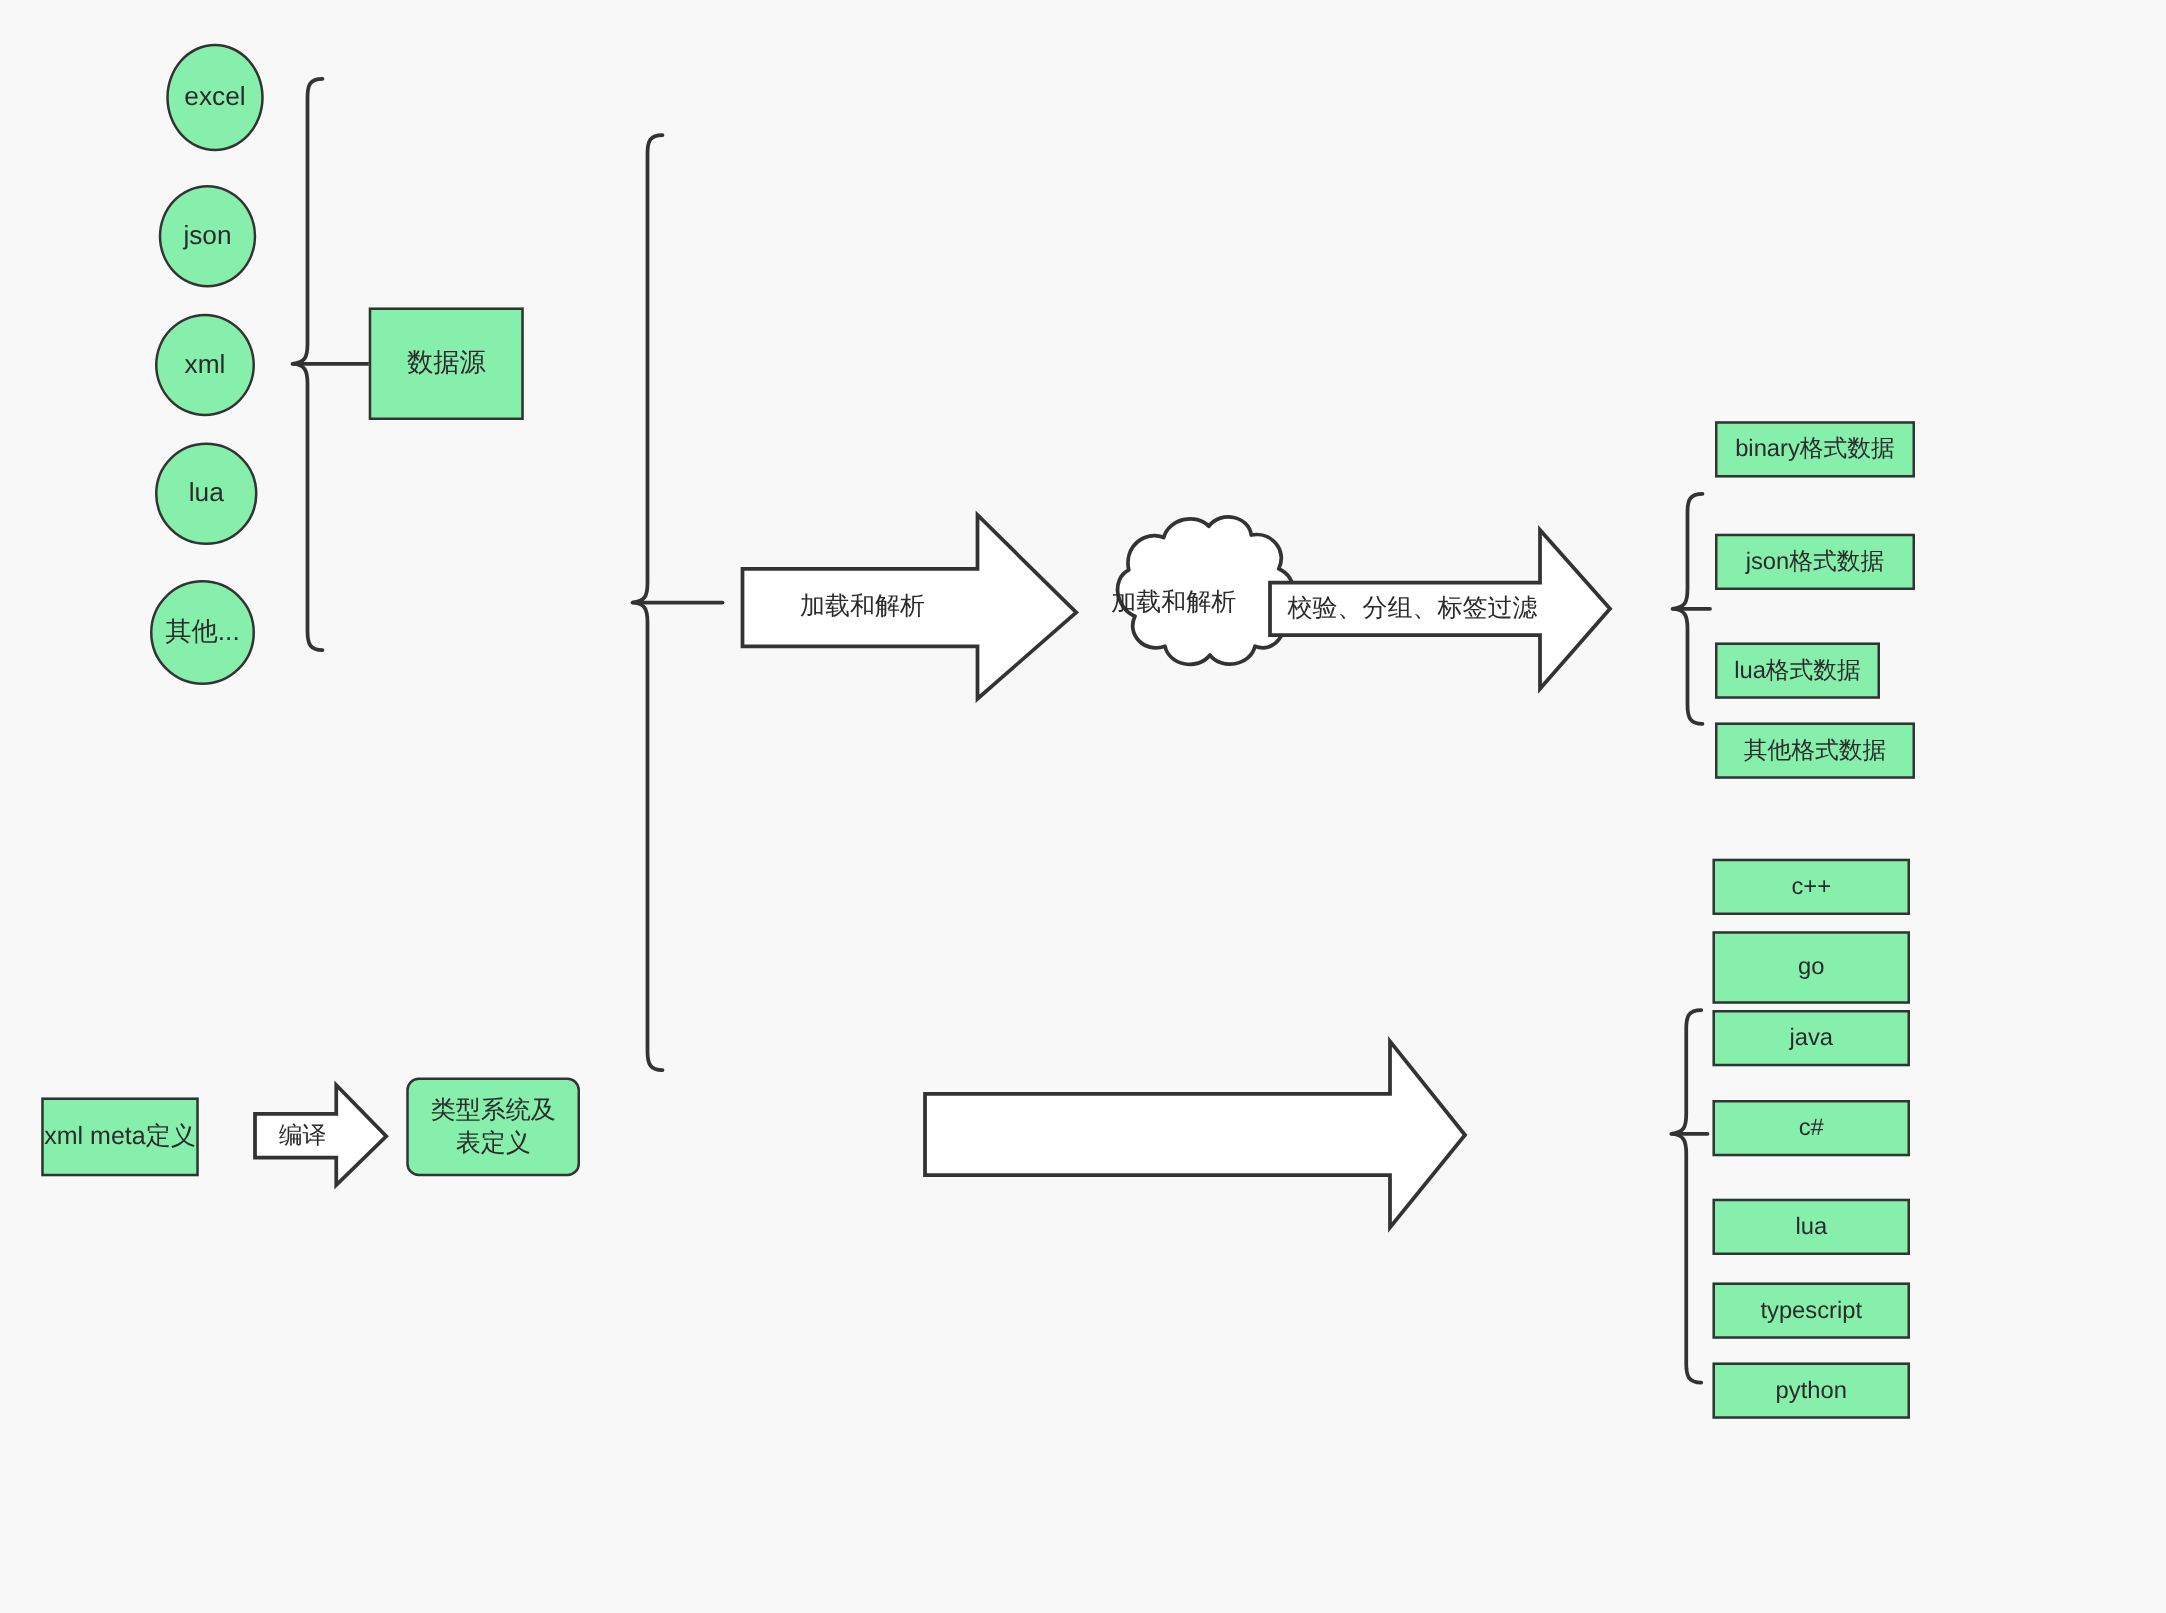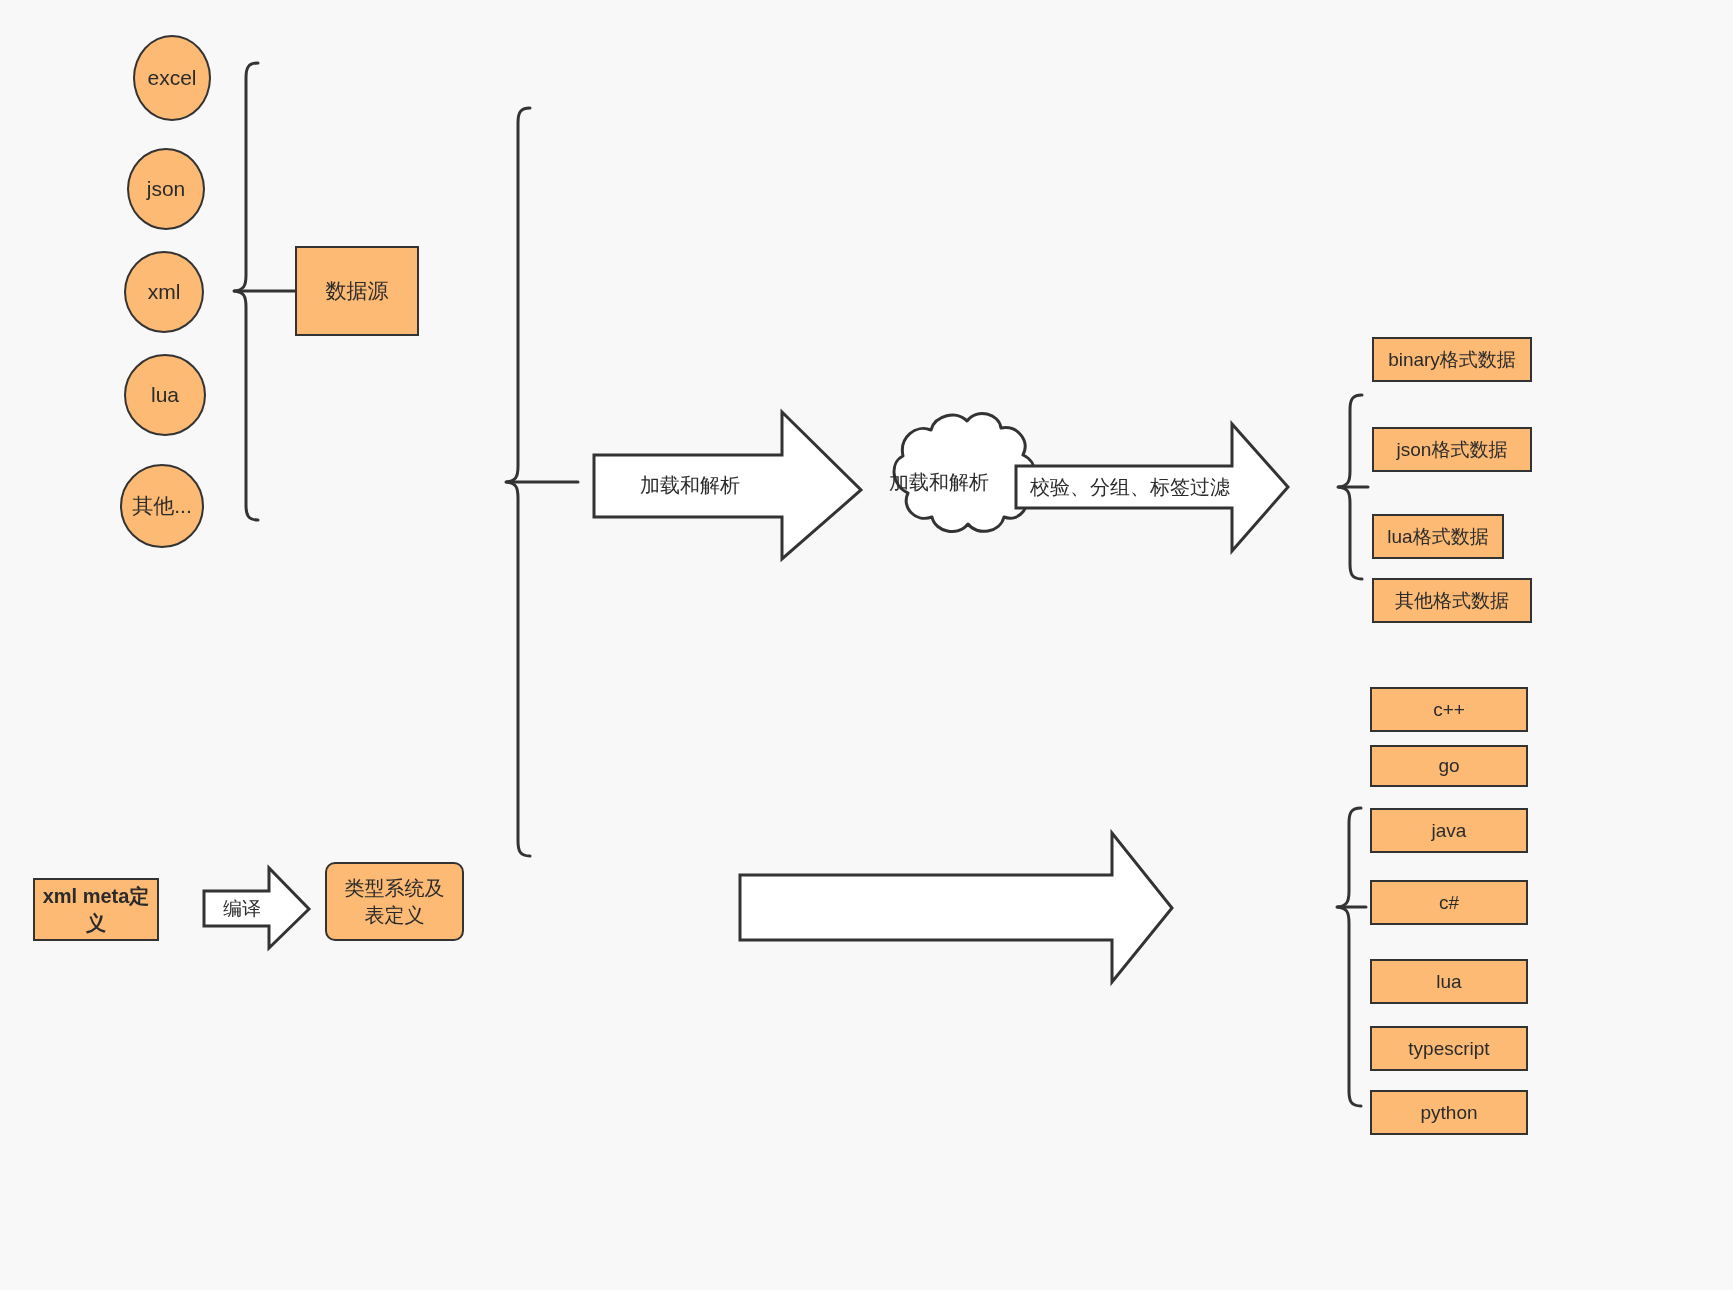--- a/index.html
+++ b/index.html
@@ -21,21 +21,21 @@
     width: 1733px;
     height: 1290px;
   }
   .node {
     position: absolute;
     box-sizing: border-box;
     display: flex;
     align-items: center;
     justify-content: center;
     text-align: center;
-    background: #fdba74;
+    background: #86efac;
     border: 2.5px solid #333333;
     color: #2b2b2b;
     line-height: 1.35;
   }
   .ellipse {
     border-radius: 50%;
     font-size: 21px;
   }
   .rect {
     font-size: 21px;
@@ -166,40 +166,40 @@
   <div class="node rect" style="left:1372px;top:514px;width:132px;height:45px;font-size:19px;">
     <span>lua格式数据</span>
   </div>
   <div class="node rect" style="left:1372px;top:578px;width:160px;height:45px;font-size:19px;">
     <span>其他格式数据</span>
   </div>
 
   <div class="node rect" style="left:1370px;top:687px;width:158px;height:45px;font-size:19px;">
     <span>c++</span>
   </div>
-  <div class="node rect" style="left:1370px;top:745px;width:158px;height:42px;font-size:19px;">
+  <div class="node rect" style="left:1370px;top:745px;width:158px;height:58px;font-size:19px;">
     <span>go</span>
   </div>
   <div class="node rect" style="left:1370px;top:808px;width:158px;height:45px;font-size:19px;">
     <span>java</span>
   </div>
   <div class="node rect" style="left:1370px;top:880px;width:158px;height:45px;font-size:19px;">
     <span>c#</span>
   </div>
   <div class="node rect" style="left:1370px;top:959px;width:158px;height:45px;font-size:19px;">
     <span>lua</span>
   </div>
   <div class="node rect" style="left:1370px;top:1026px;width:158px;height:45px;font-size:19px;">
     <span>typescript</span>
   </div>
   <div class="node rect" style="left:1370px;top:1090px;width:158px;height:45px;font-size:19px;">
     <span>python</span>
   </div>
 
-  <div class="node rect" style="left:33px;top:878px;width:126px;height:63px;font-size:20px;padding:0 0;font-weight:bold;">
+  <div class="node rect" style="left:33px;top:878px;width:126px;height:63px;font-size:20px;padding:0 0;">
     <span>xml meta定义</span>
   </div>
 
   <div class="node rect-round" style="left:325px;top:862px;width:139px;height:79px;font-size:20px;padding:0 8px;">
     <span>类型系统及表定义</span>
   </div>
 
 </div>
 
 </body></html>

